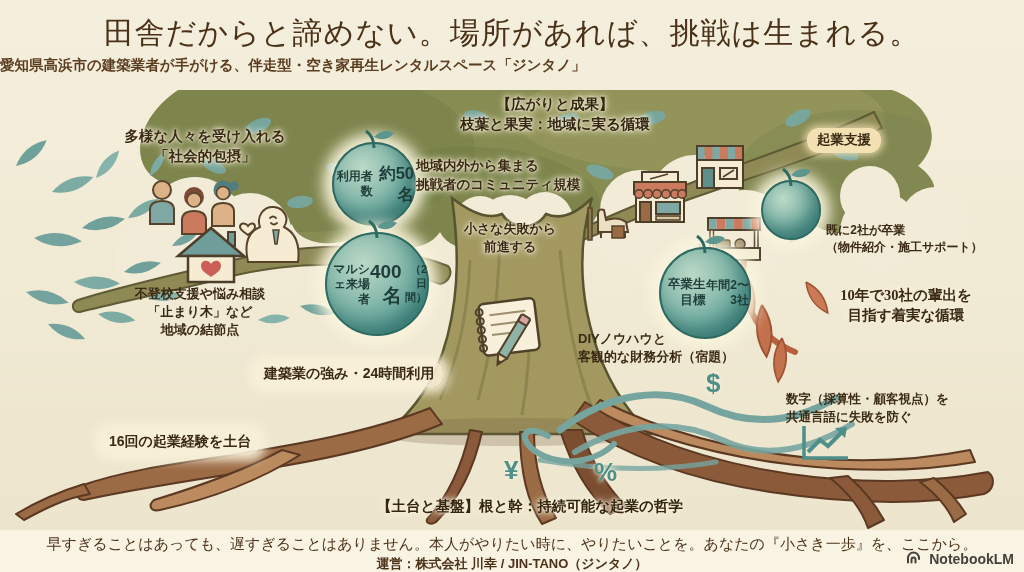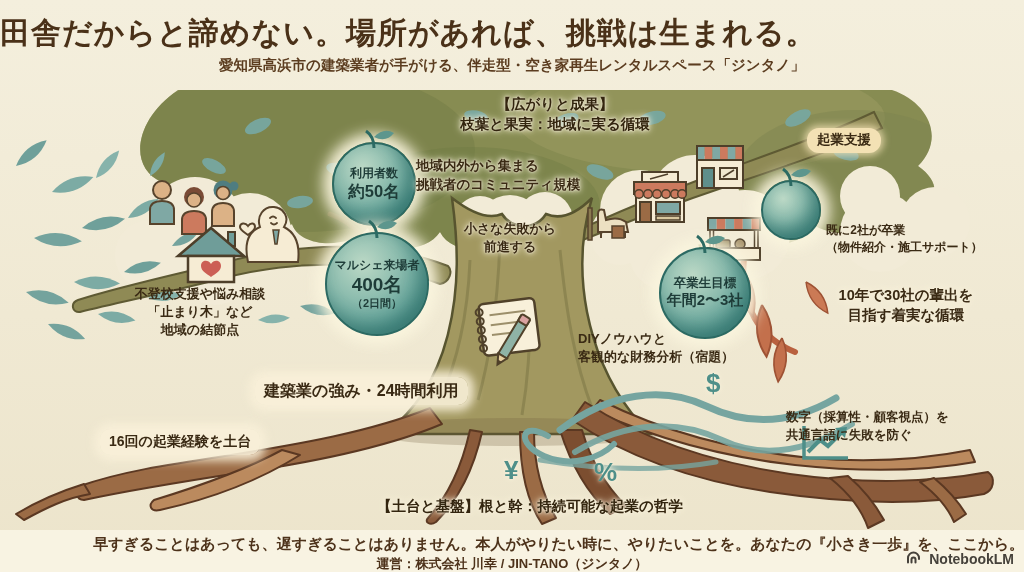--- a/index.html
+++ b/index.html
@@ -1,44 +1,44 @@
 <!DOCTYPE html>
 <html><head>
 <meta charset="utf-8">
 <style>
   html,body{margin:0;padding:0;background:#ddd;}
   .stage{position:relative;width:1024px;height:572px;overflow:hidden;
     background:linear-gradient(180deg,#f4efdd 0%,#f0e9d3 55%,#ece4cb 100%);
     font-family:"Liberation Sans","DejaVu Sans",sans-serif;}
   .art{position:absolute;left:0;top:0;z-index:1;}
-  .title{position:absolute;top:13px;left:0;width:100%;font-size:30px;
-    font-weight:bold;color:#4a3118;letter-spacing:1px;z-index:3;}
-  .subtitle{position:absolute;top:56px;left:0;width:100%;text-align:center;font-size:14.5px;
+  .title{position:absolute;top:13px;left:0;width:100%;text-align:center;font-size:30px;
+    font-weight:normal;color:#4a3118;letter-spacing:1px;z-index:3;}
+  .subtitle{position:absolute;top:56px;left:0;width:100%;font-size:14.5px;
     font-weight:bold;color:#5c3d20;z-index:3;}
   .label{position:absolute;z-index:3;font-weight:bold;white-space:pre-line;line-height:1.4;color:#3a2a14;}
-  .center{text-align:center;}
+  .center{text-align:center;font-family:Liberation Serif, serif;}
   .glow{text-shadow:0 0 5px #f5eed8,0 0 9px #f5eed8,0 0 2px #f5eed8;}
   .padpill{background:rgba(248,240,216,.9);border-radius:10px;padding:3px 9px;
     box-shadow:0 0 10px 6px rgba(248,240,216,.9);}
   .tanpill{background:#f3e1b4;border-radius:12px;padding:3px 10px;
     box-shadow:0 0 7px 3px rgba(243,225,180,.75);}
-  .apple{position:absolute;z-index:2;border-radius:50%;display:flex;flex-direction:column;
+  .apple{position:absolute;z-index:2;border-radius:50%;display:flex;flex-direction:row;
     align-items:center;justify-content:center;text-align:right;font-weight:bold;line-height:1.25;
     color:#1e3c38;border:2.5px solid #2c6a63;
     background:radial-gradient(circle at 36% 30%,#bcd9c6 0%,#8cbcae 38%,#559a92 72%,#3d837c 100%);
     box-shadow:0 0 14px 9px rgba(250,244,221,.95), inset -7px -9px 16px rgba(21,75,70,.35);}
   .apple .stem{position:absolute;top:-15px;left:50%;transform:translateX(-50%);}
   .a-top{font-size:12px;}
   .a-val{font-size:17px;}
   .a-note{font-size:11px;}
   .sym{position:absolute;z-index:3;font-weight:bold;font-size:26px;color:#4e8f89;
     text-shadow:0 0 6px #f5eed8,0 0 3px #f5eed8;}
   .footer{position:absolute;left:0;bottom:0;width:100%;height:42px;background:#f8f3e2;z-index:4;}
-  .fmsg{position:absolute;top:5px;left:0;width:100%;text-align:right;font-size:15px;
-    font-weight:bold;color:#4d321a;white-space:nowrap;}
+  .fmsg{position:absolute;top:5px;left:0;width:100%;text-align:center;font-size:15px;
+    font-weight:normal;color:#4d321a;white-space:nowrap;}
   .fop{position:absolute;top:25px;left:0;width:100%;text-align:center;font-size:13px;
     font-weight:bold;color:#4d321a;}
   .wm{position:absolute;right:10px;bottom:5px;display:flex;align-items:flex-start;gap:8px;
     font-size:14px;font-weight:bold;color:#45413a;z-index:5;}
 </style>
 </head>
 <body>
 
 <div class="stage">
 
@@ -284,20 +284,22 @@
       <path d="M37,4 L49,3 L47,14 Z" fill="#4e8f89"></path>
     </g>
   </svg>
 
   <div class="title">田舎だからと諦めない。場所があれば、挑戦は生まれる。</div>
   <div class="subtitle">愛知県高浜市の建築業者が手がける、伴走型・空き家再生レンタルスペース「ジンタノ」</div>
 
   <div class="label center glow" style="left:400px;top:94px;width:310px;font-size:14.5px;color:#33250f;">【広がりと成果】
 枝葉と果実：地域に実る循環</div>
 
+  <div class="label center glow" style="left:105px;top:126px;width:200px;font-size:14.5px;">多様な人々を受け入れる
+「社会的包摂」</div>
   <div class="label center" style="left:100px;top:285px;width:200px;font-size:13px;">不登校支援や悩み相談
 「止まり木」など
 地域の結節点</div>
 
   <div class="apple" style="left:332px;top:142px;width:80px;height:80px;">
     <svg class="stem" width="40" height="20">
       <path d="M20,19 C20,12 18,6 12,2" stroke="#2c6a63" stroke-width="3" fill="none"></path>
       <path d="M20,8 Q30,-2 40,4 Q32,14 20,8" fill="#5d968d"></path>
       </svg>
     <div class="a-top">利用者数</div>
@@ -311,44 +313,44 @@
     <div class="a-top">マルシェ来場者</div>
     <div class="a-val" style="font-size:19px;">400名</div>
     <div class="a-note">（2日間）</div>
   </div>
   <div class="apple" style="left:659px;top:247px;width:88px;height:88px;">
     <svg class="stem" width="40" height="20">
       <path d="M20,19 C20,12 18,6 12,2" stroke="#2c6a63" stroke-width="3" fill="none"></path>
       <path d="M20,8 Q30,-2 40,4 Q32,14 20,8" fill="#5d968d"></path>
       </svg>
     <div class="a-top" style="font-size:12.5px;">卒業生目標</div>
-    <div class="a-val" style="font-size:15px;">年間2〜3社</div>
+    <div class="a-val" style="font-size:12px;">年間2〜3社</div>
   </div>
   <div class="apple" style="left:761px;top:180px;width:56px;height:56px;">
     <svg class="stem" width="40" height="20">
       <path d="M20,19 C20,12 18,6 12,2" stroke="#2c6a63" stroke-width="3" fill="none"></path>
       <path d="M20,8 Q30,-2 40,4 Q32,14 20,8" fill="#5d968d"></path>
       </svg>
   </div>
 
   <div class="label glow" style="left:416px;top:157px;width:180px;font-size:13.5px;">地域内外から集まる
 挑戦者のコミュニティ規模</div>
   <div class="label center glow" style="left:445px;top:220px;width:130px;font-size:13px;">小さな失敗から
 前進する</div>
-  <div class="label padpill" style="left:255px;top:377px;font-size:16px;">建築業の強み・24時間利用</div>
+  <div class="label padpill" style="left:255px;top:361px;font-size:14px;">建築業の強み・24時間利用</div>
   <div class="label padpill" style="left:100px;top:429px;font-size:14px;">16回の起業経験を土台</div>
   <div class="label" style="left:578px;top:330px;width:215px;font-size:13px;">DIYノウハウと
 客観的な財務分析（宿題）</div>
 
   <div class="label tanpill" style="left:768px;top:128px;font-size:13.5px;margin-left:39px;">起業支援</div>
   <div class="label" style="left:826px;top:222px;width:185px;font-size:12px;">既に2社が卒業
 （物件紹介・施工サポート）</div>
   <div class="label center glow" style="left:806px;top:285px;width:200px;font-size:14.5px;">10年で30社の輩出を
 目指す着実な循環</div>
-  <div class="label" style="left:786px;top:391px;width:185px;font-size:12.5px;margin-top:18px;">数字（採算性・顧客視点）を
+  <div class="label" style="left:786px;top:391px;width:185px;font-size:12.5px;">数字（採算性・顧客視点）を
 共通言語に失敗を防ぐ</div>
 
   <div class="sym" style="left:706px;top:368px;">$</div>
   <div class="sym" style="left:504px;top:455px;">¥</div>
   <div class="sym" style="left:594px;top:457px;">%</div>
 
   <div class="label center glow" style="left:250px;top:496px;width:560px;font-size:14.5px;color:#33250f;">【土台と基盤】根と幹：持続可能な起業の哲学</div>
 
   <div class="footer">
     <div class="fmsg">早すぎることはあっても、遅すぎることはありません。本人がやりたい時に、やりたいことを。あなたの『小さき一歩』を、ここから。</div>

